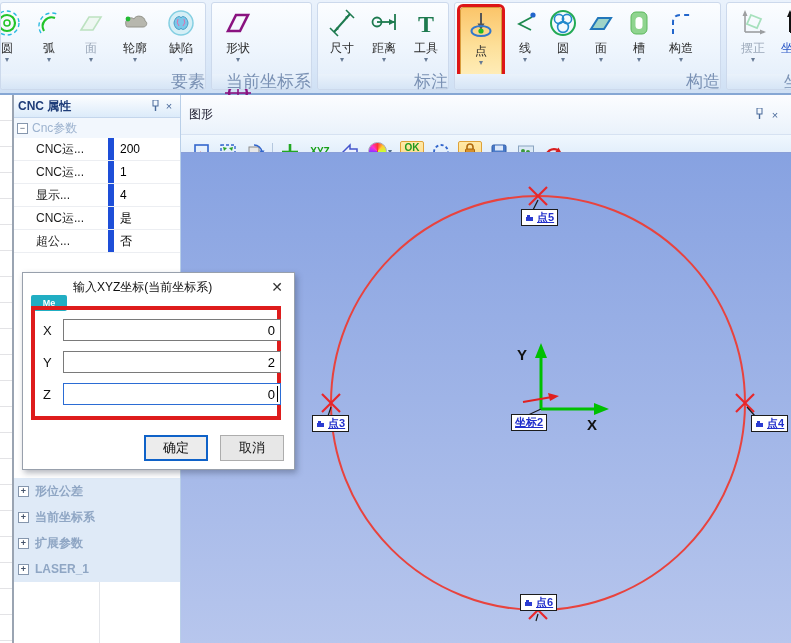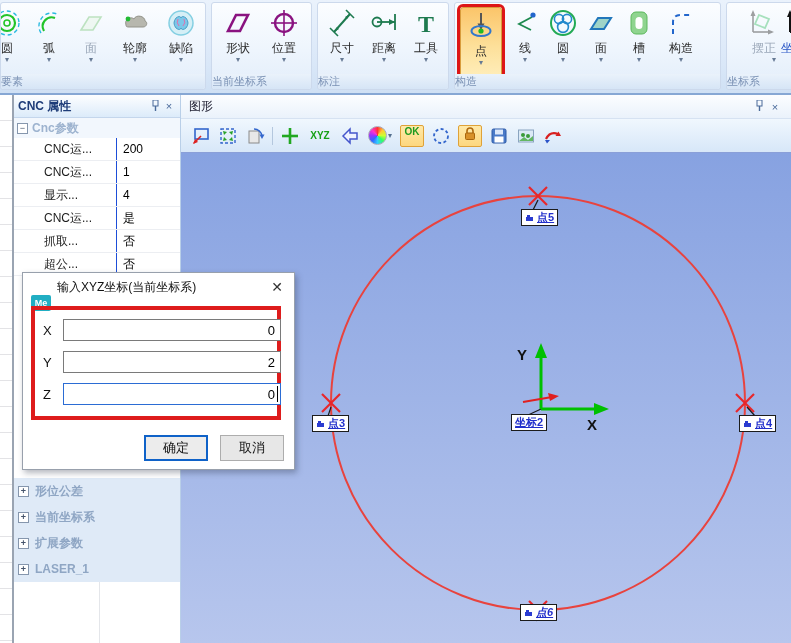--- a/index.html
+++ b/index.html
@@ -5,22 +5,22 @@
   html,body{margin:0;padding:0;background:#dde6f2;font-family:"Liberation Sans","DejaVu Sans",sans-serif;}
   #app{position:relative;width:791px;height:643px;overflow:hidden;background:#fff;font-size:12px;}
 
   
   #ribbon{position:absolute;left:0;top:0;width:791px;height:95px;
     background:linear-gradient(#eaf2fc,#d9e7f8 70%,#cfe0f4);
     border-bottom:2px solid #86a7d4;display:flex;gap:5px;padding:2px 0 0 0;box-sizing:border-box;}
   .rgroup{position:relative;height:88px;border:1px solid #ccd9ec;border-radius:3px;
     background:linear-gradient(#fbfdff,#eef5fd 55%,#e2edfa);
     display:flex;align-items:flex-start;padding:2px 3px 16px 3px;box-sizing:border-box;flex:0 0 auto;}
-  .rgroup-title{position:absolute;left:0;right:0;bottom:0;height:15px;line-height:15px;text-align:left;
-    font-size:11px;color:#7a91b4;background:linear-gradient(#eaf2fb,#d6e5f6);border-radius:0 0 3px 3px;}
+  .rgroup-title{position:absolute;left:0;right:0;bottom:0;height:15px;line-height:15px;text-align:right;
+    font-size:17px;color:#7a91b4;background:linear-gradient(#eaf2fb,#d6e5f6);border-radius:0 0 3px 3px;}
   .rbtn{width:42px;height:70px;display:flex;flex-direction:column;align-items:center;justify-content:flex-start;
     border-radius:3px;cursor:pointer;flex:0 0 auto;}
   .rbtn .ic{height:36px;display:flex;align-items:center;justify-content:center;}
   .rbtn .lbl{font-size:12px;color:#2b2b2b;line-height:14px;white-space:nowrap;}
   .rbtn .caret{font-size:8px;color:#667a94;line-height:9px;}
   .rbtn.disabled .lbl{color:#9aa7b8;}
   .rbtn.disabled .ic{opacity:.55;}
   .rbtn.active{background:linear-gradient(#fbc56a,#fde09a 55%,#ffeebb);border:1px solid #d89c3c;
     box-shadow:0 0 0 3px #dd1616;width:40px;}
   .rbtn.bluelbl .lbl{color:#2a56c6;}
@@ -31,37 +31,37 @@
     border-right:2px solid #9aa4b2;box-sizing:border-box;}
 
   
   #cnc-panel{position:absolute;left:14px;top:95px;width:167px;height:548px;background:#fff;
     border-right:1px solid #b9cfe8;box-sizing:border-box;}
   .panel-header{height:22px;background:linear-gradient(#fdfeff,#dcebfa);display:flex;align-items:center;
     padding:0 4px;border-bottom:1px solid #c4d6ec;}
   .panel-header .ptitle{flex:1;color:#1e3c78;font-weight:bold;font-size:12px;}
   .panel-header .hicon{color:#4a6a9a;font-size:11px;width:14px;text-align:center;cursor:pointer;}
   .prop-category{height:20px;display:flex;align-items:center;gap:4px;padding:0 3px;background:#f2f7fd;}
-  .prop-category .cat-lbl{color:#9db3cf;font-weight:bold;font-size:12px;}
+  .prop-category .cat-lbl{color:#9db3cf;font-weight:normal;font-size:12px;}
   .boxpm{width:11px;height:11px;border:1px solid #8596ad;background:#fff;font-size:9px;line-height:9px;
     text-align:center;color:#44536b;box-sizing:border-box;flex:0 0 auto;}
   .prop-row{height:22px;display:flex;border-bottom:1px solid #eceef2;font-size:12px;}
-  .prop-row .pname{width:72px;padding-left:30px;color:#1c1c1c;border-right:1px solid #1d4ed8;
+  .prop-row .pname{width:72px;padding-left:22px;color:#1c1c1c;border-right:6px solid #1d4ed8;
     overflow:hidden;white-space:nowrap;display:flex;align-items:center;}
   .prop-row .pval{flex:1;padding-left:6px;color:#000;display:flex;align-items:center;}
   .tree-list{position:absolute;left:0;top:383px;width:100%;}
   .tree-item{height:26px;display:flex;align-items:center;gap:6px;padding:0 4px;background:#dfeaf7;
     color:#8fa6c4;font-weight:bold;font-size:12px;cursor:pointer;}
   .grid-empty{position:absolute;left:0;top:487px;bottom:0;width:100%;background:#fff;}
   .grid-empty .vline{position:absolute;left:85px;top:0;bottom:0;width:1px;background:#e4e6ea;}
 
   
   #gpanel{position:absolute;left:181px;top:95px;width:610px;height:548px;background:#fff;}
   .gheader{height:23px;background:linear-gradient(#fcfdff,#eaf2fb);display:flex;align-items:center;
-    padding:0 8px;border-bottom:1px solid #d6e2f2;}
+    padding:8px 8px;border-bottom:1px solid #d6e2f2;}
   .gheader .gtitle{flex:1;color:#1b1b2e;font-size:12px;}
   .gheader .hicon{color:#4a6a9a;font-size:11px;width:16px;text-align:center;cursor:pointer;}
   .gtoolbar{height:34px;background:linear-gradient(#f0f7fe,#d7e7f8);display:flex;align-items:center;
     gap:7px;padding:0 10px;border-bottom:1px solid #9fb8dc;box-sizing:border-box;}
   .tbi{width:20px;height:20px;display:flex;align-items:center;justify-content:center;cursor:pointer;flex:0 0 auto;}
   .tb-sep{width:1px;height:18px;background:#b4c7de;flex:0 0 auto;}
   .tb-toggle{height:20px;min-width:22px;background:linear-gradient(#ffe9a8,#fdd77f);border:1px solid #dfa238;
     border-radius:2px;display:flex;justify-content:center;cursor:pointer;flex:0 0 auto;}
   .tb-ok-text{color:#1f9a1f;font-weight:bold;font-size:10px;padding:0 2px;}
   .xyz-text{color:#18a018;font-weight:bold;font-size:10px;letter-spacing:0;}
@@ -74,21 +74,21 @@
   #canvas svg.overlay{position:absolute;left:0;top:0;}
   .tag{position:absolute;display:inline-flex;align-items:center;gap:3px;background:#fff;
     border:1px solid #1c1c1c;padding:1px 3px;font-size:11px;font-weight:bold;color:#2230cc;line-height:13px;}
   .tag .tg-text{text-decoration:underline;}
   .tag svg{display:block;}
 
   
   #dialog{position:absolute;left:22px;top:272px;width:273px;height:198px;background:#fff;
     border:1px solid #98a0ac;box-shadow:2px 3px 6px rgba(40,50,70,.35);z-index:50;box-sizing:border-box;}
   .dlg-titlebar{height:28px;display:flex;align-items:center;gap:6px;padding:0 8px;background:#fff;}
-  .me-icon{width:20px;height:16px;background:#21aec3;color:#fff;font-size:9px;font-weight:bold;
+  .me-icon{width:36px;height:16px;background:#21aec3;color:#fff;font-size:9px;font-weight:bold;
     display:flex;align-items:center;justify-content:center;border-radius:2px;margin-top:31px;}
   .dlg-title{flex:1;color:#101010;font-size:12px;}
   .dlg-close{color:#333;font-size:14px;width:18px;text-align:center;cursor:pointer;}
   .red-box{position:absolute;left:8px;top:33px;width:250px;height:114px;border:4px solid #de1c1c;box-sizing:border-box;}
   .dlg-row{position:absolute;left:20px;width:238px;height:22px;display:flex;align-items:center;}
   .dlg-row .flabel{width:20px;color:#111;font-size:13px;}
   .field-wrap{position:relative;flex:1;height:22px;}
   .field-wrap input{width:100%;height:100%;box-sizing:border-box;border:1px solid #7a7a7a;background:#fff;
     text-align:right;padding:0 5px;font-size:13px;font-family:inherit;color:#000;outline:none;}
   .field-wrap.focused input{border:1px solid #2b6cd4;}
@@ -154,21 +154,21 @@
               <path d="M10,10 q-4,5 0,10 q4,3 5,0 q1,3 5,0 q4,-5 0,-10 q-4,-3 -5,0 q-1,-3 -5,0" fill="#7cc7e8" stroke="#4aa0c8" stroke-width="1"></path>
               <path d="M12,11 q-2,4 1,7 M18,11 q2,4 -1,7" fill="none" stroke="#e06fae" stroke-width="1"></path>
             </svg>
         </span>
         <span class="lbl">缺陷</span>
         <span class="caret">▾</span>
       </div>
       <div class="rgroup-title">要素</div>
     </div>
 
-    <div class="rgroup" style="width:101px;">
+    <div class="rgroup" style="width:101px;flex-direction:column;">
       <div class="rbtn" style="width:46px;">
         <span class="ic">
           <svg width="30" height="30">
               <polygon points="5,23 13,7 25,7 17,23" fill="none" stroke="#8a1380" stroke-width="2.6"></polygon>
             </svg>
         </span>
         <span class="lbl">形状</span>
         <span class="caret">▾</span>
       </div>
       <div class="rbtn" style="width:46px;">
@@ -283,21 +283,21 @@
               <path d="M7,26 L7,14 Q7,7 15,7 L26,7" fill="none" stroke="#2266cc" stroke-width="2" stroke-dasharray="5 4"></path>
             </svg>
         </span>
         <span class="lbl">构造</span>
         <span class="caret">▾</span>
       </div>
       <div class="rgroup-title">构造</div>
     </div>
 
     <div class="rgroup" style="width:110px;">
-      <div class="rbtn disabled" style="width:46px;align-items:flex-end;">
+      <div class="rbtn disabled" style="width:46px;">
         <span class="ic">
           <svg width="30" height="30">
               <line x1="7" y1="4" x2="7" y2="24" stroke="#555" stroke-width="1.6"></line>
               <line x1="7" y1="24" x2="26" y2="24" stroke="#555" stroke-width="1.6"></line>
               <polygon points="7,2 4.5,8 9.5,8" fill="#555"></polygon>
               <polygon points="28,24 22,21.5 22,26.5" fill="#555"></polygon>
               <polygon points="13,7 23,11 19,20 9,16" fill="none" stroke="#66cc88" stroke-width="1.8"></polygon>
             </svg>
         </span>
         <span class="lbl">摆正</span>
@@ -345,24 +345,20 @@
       <span class="pname">CNC运...</span>
       <span class="pval">1</span>
     </div>
     <div class="prop-row">
       <span class="pname">显示...</span>
       <span class="pval">4</span>
     </div>
     <div class="prop-row">
       <span class="pname">CNC运...</span>
       <span class="pval">是</span>
-    </div>
-    <div class="prop-row">
-      <span class="pname">抓取...</span>
-      <span class="pval">否</span>
     </div>
     <div class="prop-row">
       <span class="pname">超公...</span>
       <span class="pval">否</span>
     </div>
 
     <div class="tree-list">
       <div class="tree-item">
         <span class="boxpm">+</span>
         <span>形位公差</span>
@@ -519,28 +515,28 @@
           </svg>
         <span class="tg-text">点5</span>
       </div>
       <div class="tag" style="left:131px;top:262px;">
         <svg width="9" height="8">
             <rect x="1" y="3" width="7" height="4" fill="#2a3bd0"></rect>
             <rect x="2" y="1" width="3" height="2" fill="#2a3bd0"></rect>
           </svg>
         <span class="tg-text">点3</span>
       </div>
-      <div class="tag" style="left:558px;top:262px;text-decoration:underline;">
+      <div class="tag" style="left:570px;top:262px;text-decoration:underline;">
         <svg width="9" height="8">
             <rect x="1" y="3" width="7" height="4" fill="#2a3bd0"></rect>
             <rect x="2" y="1" width="3" height="2" fill="#2a3bd0"></rect>
           </svg>
         <span class="tg-text">点4</span>
       </div>
-      <div class="tag" style="left:339px;top:451px;font-style:italic;">
+      <div class="tag" style="left:339px;top:441px;">
         <svg width="9" height="8">
             <rect x="1" y="3" width="7" height="4" fill="#2a3bd0"></rect>
             <rect x="2" y="1" width="3" height="2" fill="#2a3bd0"></rect>
           </svg>
         <span class="tg-text">点6</span>
       </div>
       <div class="tag" style="left:330px;top:261px;">
         <span class="tg-text">坐标2</span>
       </div>
     </div>

